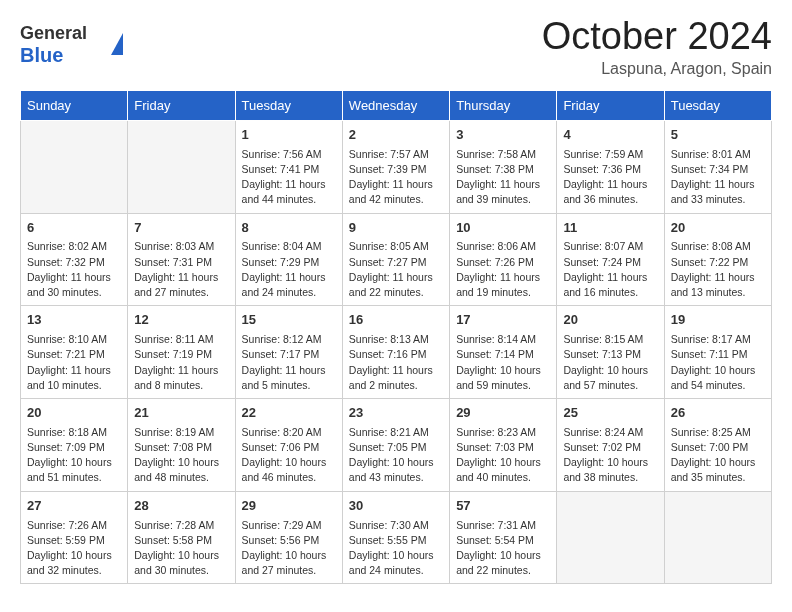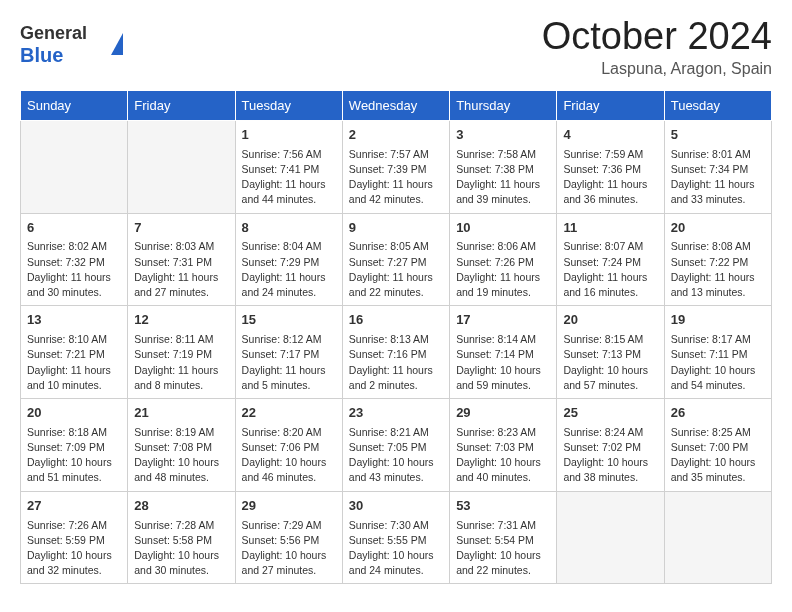--- a/index.html
+++ b/index.html
@@ -252,20 +252,20 @@
         </td>
         <td>
           <span class="day-num">29</span>
           <div class="day-info">Sunrise: 7:29 AM<br>Sunset: 5:56 PM<br>Daylight: 10 hours and 27 minutes.</div>
         </td>
         <td>
           <span class="day-num">30</span>
           <div class="day-info">Sunrise: 7:30 AM<br>Sunset: 5:55 PM<br>Daylight: 10 hours and 24 minutes.</div>
         </td>
         <td>
-          <span class="day-num">53</span>
+          <span class="day-num">57</span>
           <div class="day-info">Sunrise: 7:31 AM<br>Sunset: 5:54 PM<br>Daylight: 10 hours and 22 minutes.</div>
         </td>
         <td class="empty"></td>
         <td class="empty"></td>
       </tr>
     </tbody>
 </table>
 
 </body></html>

